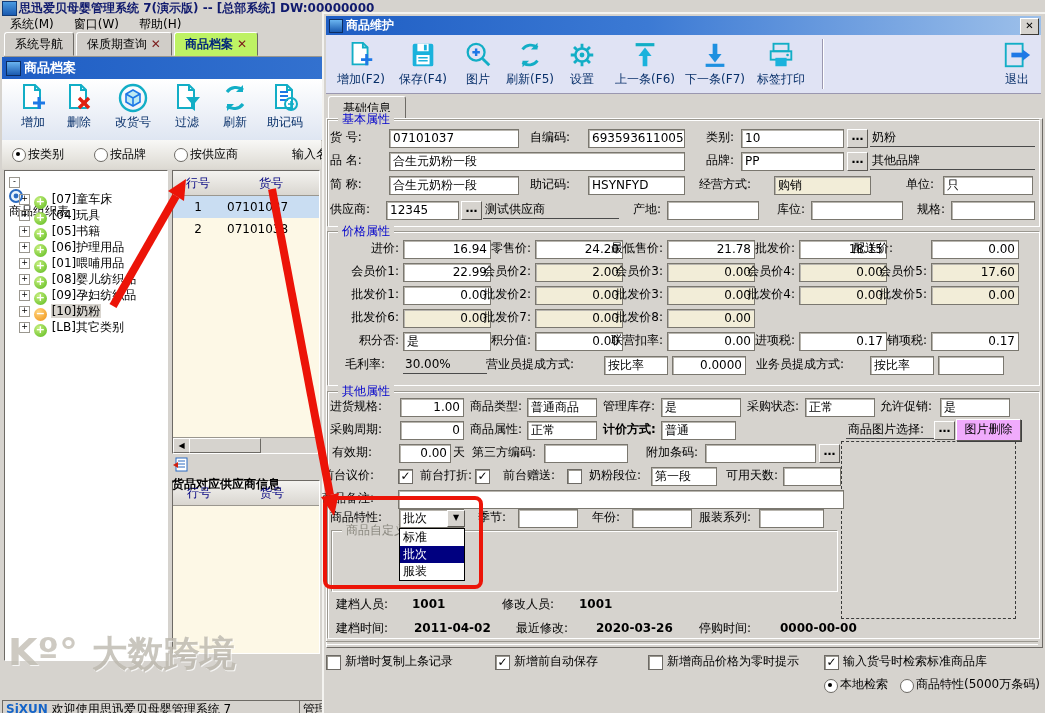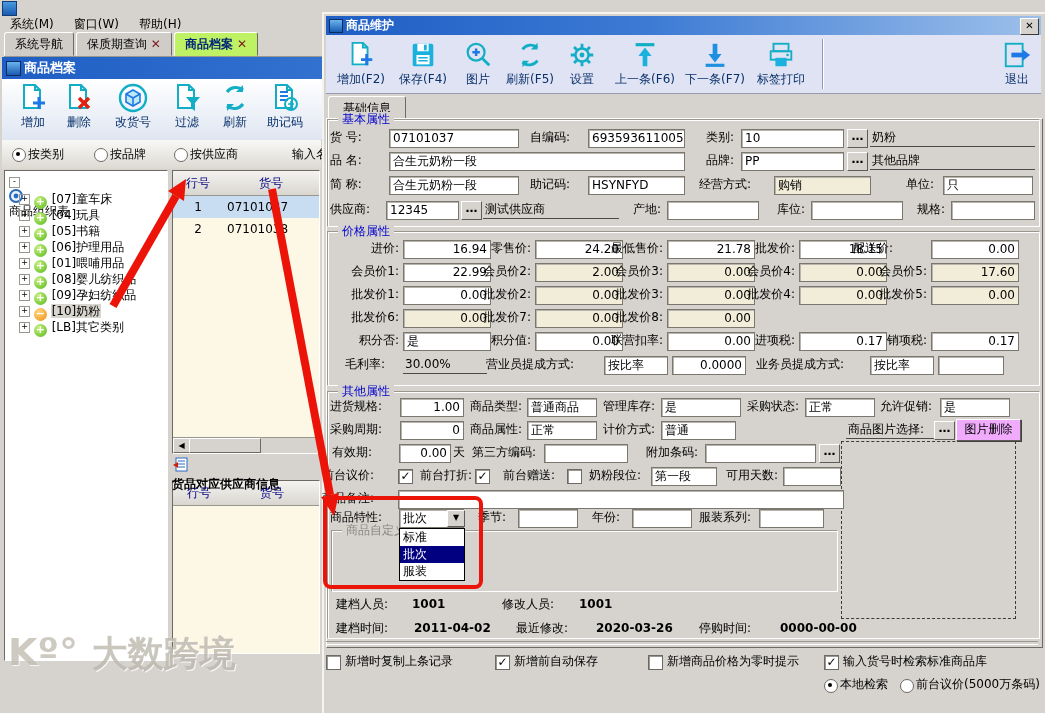--- a/index.html
+++ b/index.html
@@ -36,20 +36,21 @@
   .cell{padding:0 4px;overflow:hidden;}
   svg{display:block;}
 </style>
 </head>
 <body>
 
 <div id="root">
 
   <div class="abs" style="left:0;top:0;width:1045px;height:15px;">
     <span class="abs" style="left:2px;top:1px;width:13px;height:13px;background:linear-gradient(#4a9ae0,#1a5ab0);border:1px solid #123c78;"></span>
+    <span class="abs" style="left:19px;top:0px;font-weight:bold;color:#101a6e;font-size:12px;">思迅爱贝母婴管理系统 7(演示版) -- [总部系统] DW:00000000</span>
   </div>
   <div class="abs" style="left:0;top:15px;width:1045px;height:16px;" id="menubar"><span style="display:inline-block;padding:1px 10px;">系统(M)</span><span style="display:inline-block;padding:1px 10px;">窗口(W)</span><span style="display:inline-block;padding:1px 10px;">帮助(H)</span></div>
   <div class="abs" style="left:4px;top:32px;width:1041px;height:24px;border-bottom:1px solid #9a978f;" id="tabbar"><span class="tabc">系统导航</span><span class="tabc">保质期查询 <span style="color:#7a1a1a;font-weight:bold;">✕</span></span><span class="tabc on">商品档案 <span style="color:#7a1a1a;font-weight:bold;">✕</span></span></div>
   <div class="abs tbar" style="left:2px;top:57px;width:1041px;height:22px;line-height:22px;">
     <span class="abs" style="left:4px;top:4px;width:13px;height:13px;background:linear-gradient(#6ab4f0,#1a5ab0);border:1px solid #0c2c60;"></span>
     <span style="margin-left:22px;font-size:13px;">商品档案</span>
   </div>
   <div class="abs" style="left:2px;top:79px;width:1041px;height:61px;background:linear-gradient(#ffffff,#dfe6f2);border-bottom:1px solid #b8b5ae;" id="lefttoolbar">
       <div class="tbtn" style="left:6px;width:50px;">
     <div class="ic">
@@ -206,20 +207,24 @@
     <span class="cell" style="flex:1;text-align:center;">货号</span>
         </div>
       </div>
     </div>
 
   <div class="abs" style="left:8px;top:630px;height:52px;opacity:.8;">
     <span style="display:inline-block;vertical-align:top;font-size:38px;font-weight:bold;color:#c2beb4;text-shadow:1px 1px 0 #fff;">Kº°</span>
     <span style="display:inline-block;vertical-align:top;margin-left:10px;font-size:36px;font-weight:bold;color:#bcb8ae;text-shadow:1px 1px 0 #fff;">大数跨境</span>
   </div>
 
+  <div class="abs" style="left:0;top:698px;width:322px;height:15px;">
+    <span class="abs sunken" style="left:2px;top:2px;width:294px;height:14px;padding:0 3px;background:#d6d3ce;overflow:hidden;"><b style="color:#1464c8;">SiXUN</b> <span>欢迎使用思迅爱贝母婴管理系统 7</span></span>
+    <span class="abs sunken" style="left:299px;top:2px;width:60px;height:14px;padding:0 3px;background:#d6d3ce;overflow:hidden;">管理</span>
+  </div>
 
   <div class="abs" style="left:322px;top:12px;width:723px;height:701px;background:#d6d3ce;border:2px solid;border-color:#f4f3f0 #3c3a36 #3c3a36 #f4f3f0;">
     <div class="abs tbar" style="left:2px;top:2px;width:715px;height:19px;line-height:19px;font-size:12px;">
       <span class="abs" style="left:3px;top:3px;width:12px;height:12px;background:linear-gradient(#6ab4f0,#1a5ab0);border:1px solid #0c2c60;"></span>
       <span style="margin-left:20px;">商品维护</span>
       <span class="abs" style="right:2px;top:2px;width:17px;height:15px;background:#d6d3ce;border:1px solid;border-color:#fff #3c3a36 #3c3a36 #fff;color:#000;font-weight:bold;font-size:10px;text-align:center;line-height:13px;">✕</span>
     </div>
     <div class="abs" style="left:2px;top:21px;width:715px;height:58px;background:#e0e3f4;border-bottom:1px solid #9a97b0;" id="dlgtoolbar">
         <div class="tbtn" style="left:6px;width:58px;top:4px;">
    <div class="ic">
@@ -430,21 +435,21 @@
       <span class="lbl" style="left:603px;top:398px;">管理库存:</span>
       <span class="inp" style="left:661px;top:398px;width:72px;">是</span>
       <span class="lbl" style="left:747px;top:398px;">采购状态:</span>
       <span class="inp" style="left:805px;top:398px;width:62px;">正常</span>
       <span class="lbl" style="left:880px;top:398px;">允许促销:</span>
       <span class="inp" style="left:940px;top:398px;width:62px;">是</span>
       <span class="lbl" style="left:330px;top:421px;">采购周期:</span>
       <span class="inp ar" style="left:400px;top:421px;width:56px;">0</span>
       <span class="lbl" style="left:470px;top:421px;">商品属性:</span>
       <span class="inp" style="left:527px;top:421px;width:62px;">正常</span>
-      <span class="lbl" style="left:603px;top:421px;">计价方式:</span>
+      <span class="lbl" style="left:603px;top:421px;font-weight:bold;">计价方式:</span>
       <span class="inp" style="left:661px;top:421px;width:67px;">普通</span>
       <span class="ulab" style="left:846px;top:421px;width:86px;">商品图片选择:</span>
       <span class="ebtn" style="left:934px;top:421px;width:19px;">…</span>
       <span class="pbtn" style="left:956px;top:419px;width:63px;">图片删除</span>
       <span class="lbl" style="left:332px;top:444px;">有效期:</span>
       <span class="inp ar" style="left:399px;top:444px;width:44px;">0.00</span>
       <span class="lbl" style="left:453px;top:444px;">天</span>
       <span class="lbl" style="left:472px;top:444px;">第三方编码:</span>
       <span class="inp" style="left:544px;top:444px;width:76px;"></span>
       <span class="lbl" style="left:646px;top:444px;">附加条码:</span>
@@ -488,21 +493,21 @@
        <span class="lbl" style="left:514px;top:653px;">新增前自动保存</span>
       <span class="chk" style="left:648px;top:655px;"></span>
        <span class="lbl" style="left:667px;top:653px;">新增商品价格为零时提示</span>
       <span class="chk" style="left:824px;top:655px;">✓</span>
        <span class="lbl" style="left:843px;top:653px;">输入货号时检索标准商品库</span>
       <span class="rad" style="left:824px;top:679px;">
         <span class="dot"></span>
       </span>
        <span class="lbl" style="left:840px;top:676px;">本地检索</span>
       <span class="rad" style="left:900px;top:679px;"></span>
-       <span class="lbl" style="left:916px;top:676px;">前台议价(5000万条码)</span>
+       <span class="lbl" style="left:916px;top:676px;">商品特性(5000万条码)</span>
       <div class="abs" style="left:399px;top:528px;width:64px;background:#fff;border:1px solid #000;z-index:50;">
         <div style="height:17px;line-height:17px;padding:0 3px;">标准</div>
         <div style="height:17px;line-height:17px;padding:0 3px;background:#000080;color:#fff;">批次</div>
         <div style="height:17px;line-height:17px;padding:0 3px;">服装</div>
       </div>
     </div>
 
   <svg class="abs" width="1045" height="713" style="left:0;top:0;pointer-events:none;z-index:60;">
     <g>
       <line x1="113" y1="306" x2="176" y2="196" stroke="#ec1408" stroke-width="8"></line>

